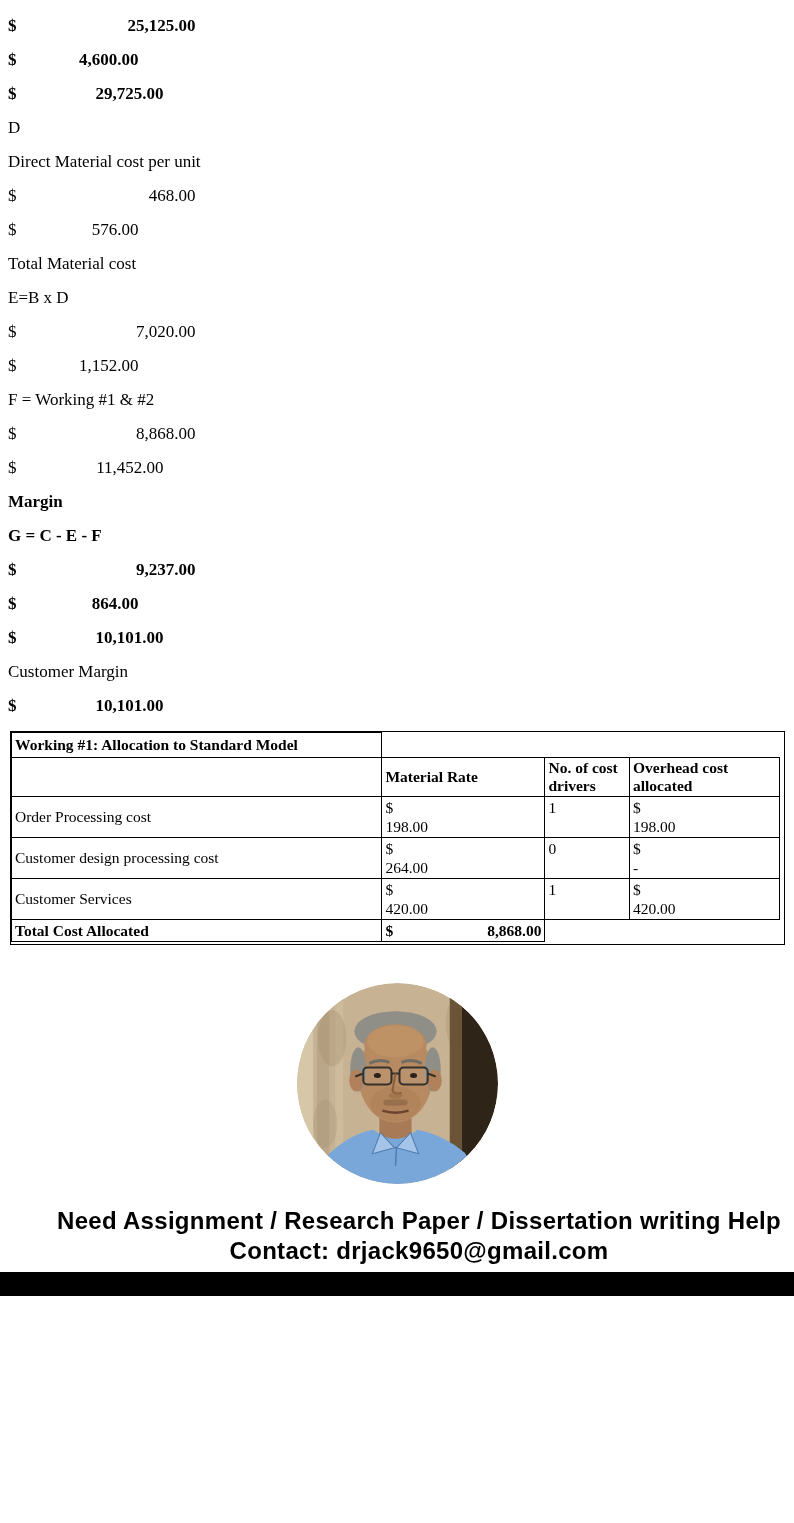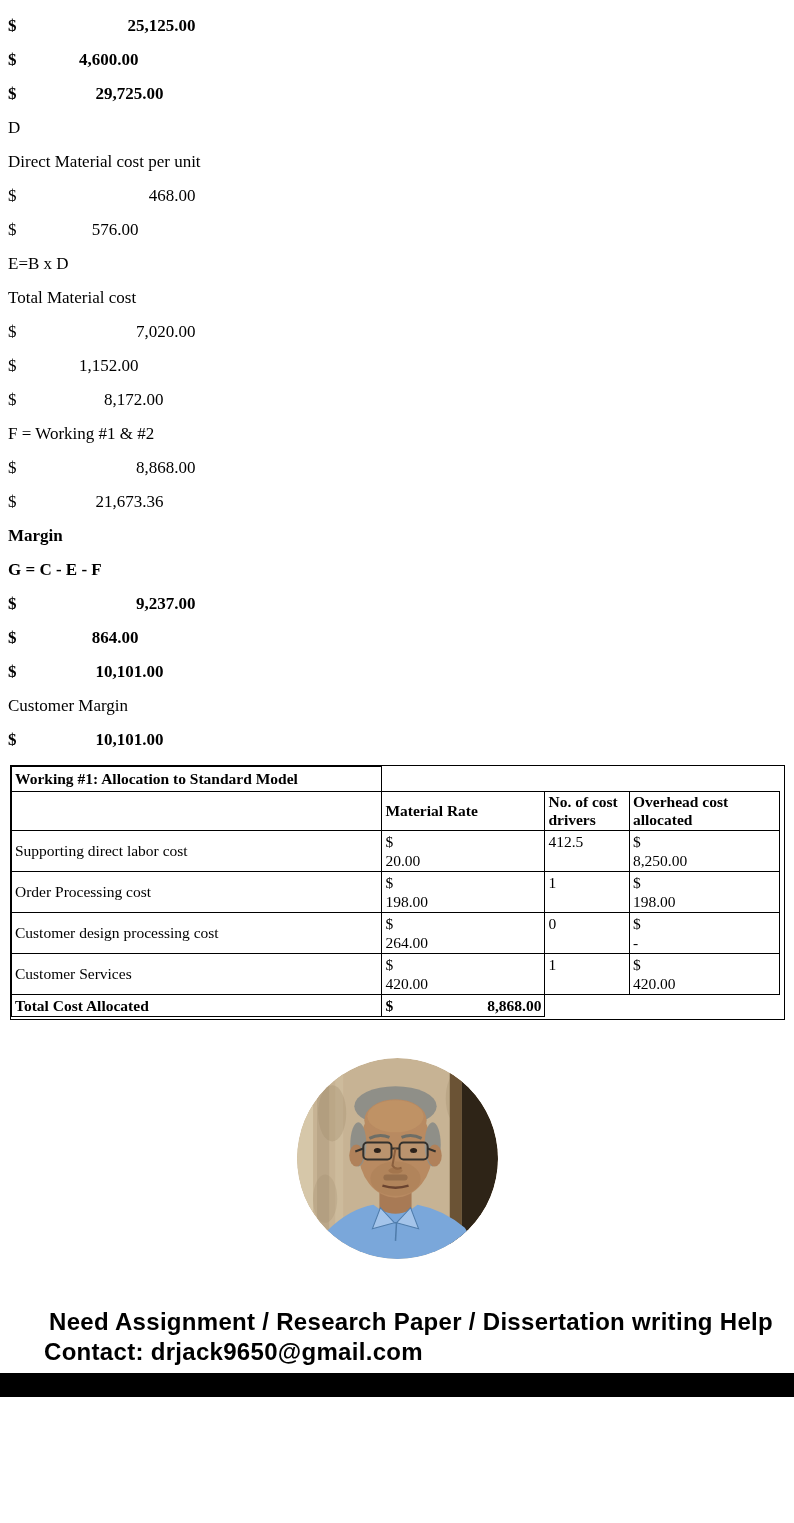--- a/index.html
+++ b/index.html
@@ -31,47 +31,46 @@
   .pre{white-space:pre-line;}
   .r-total td{height:19px;font-weight:bold;}
   .totflex{display:flex;justify-content:space-between;font-weight:bold;}
 
   
   .avatar{width:201px;height:201px;border-radius:50%;overflow:hidden;margin:38px auto 0 auto;}
   .avatar svg{display:block;}
 
   
   .footer{
-    margin-top:48px;text-align:left;
+    margin-top:22px;text-align:center;
     font-family:"Liberation Sans", sans-serif;font-weight:bold;
     font-size:24px;line-height:30px;letter-spacing:0.3px;padding-left:44px;
   }
   .promo-heading{max-width:740px;margin:0 auto;}
   .promo-contact{margin-top:0;}
   .bottom-bar{margin-top:6px;width:794px;height:24px;background:#000;}
 </style>
 </head>
 <body>
 
 <div class="doc">
   <p class="line money c1 bold"><span class="cur">$</span><span class="amt">25,125.00</span></p>
   <p class="line money c2 bold"><span class="cur">$</span><span class="amt">4,600.00</span></p>
   <p class="line money c3 bold"><span class="cur">$</span><span class="amt">29,725.00</span></p>
   <p class="line">D</p>
   <p class="line">Direct Material cost per unit</p>
   <p class="line money c1"><span class="cur">$</span><span class="amt">468.00</span></p>
   <p class="line money c2"><span class="cur">$</span><span class="amt">576.00</span></p>
+  <p class="line">Total Material cost</p>
   <p class="line">E=B x D</p>
-  <p class="line">Total Material cost</p>
   <p class="line money c1"><span class="cur">$</span><span class="amt">7,020.00</span></p>
   <p class="line money c2"><span class="cur">$</span><span class="amt">1,152.00</span></p>
-  <p class="line money c3"><span class="cur">$</span><span class="amt">8,172.00</span></p>
   <p class="line">F = Working #1 &amp; #2</p>
   <p class="line money c1"><span class="cur">$</span><span class="amt">8,868.00</span></p>
-  <p class="line money c3"><span class="cur">$</span><span class="amt">21,673.36</span></p>
+  <p class="line money c3"><span class="cur">$</span><span class="amt">11,452.00</span></p>
   <p class="line bold">Margin</p>
   <p class="line bold">G = C - E - F</p>
   <p class="line money c1 bold"><span class="cur">$</span><span class="amt">9,237.00</span></p>
   <p class="line money c2 bold"><span class="cur">$</span><span class="amt">864.00</span></p>
   <p class="line money c3 bold"><span class="cur">$</span><span class="amt">10,101.00</span></p>
   <p class="line">Customer Margin</p>
   <p class="line money c3 bold"><span class="cur">$</span><span class="amt">10,101.00</span></p>
 </div>
 
 <div class="tablewrap">
@@ -85,28 +84,20 @@
     <tbody>
         <tr class="r-title">
       <td>Working #1: Allocation to Standard Model</td>
       <td class="nob" colspan="3"></td>
     </tr>
     <tr class="r-head">
       <td></td>
       <td>Material Rate</td>
       <td>No. of cost drivers</td>
       <td>Overhead cost allocated</td>
-    </tr>
-    <tr class="r-data">
-      <td class="lbl">Supporting direct labor cost</td>
-      <td class="val pre">$
-20.00</td>
-      <td class="val">412.5</td>
-      <td class="val pre">$
-8,250.00</td>
     </tr>
     <tr class="r-data">
       <td class="lbl">Order Processing cost</td>
       <td class="val pre">$
 198.00</td>
       <td class="val">1</td>
       <td class="val pre">$
 198.00</td>
     </tr>
     <tr class="r-data">

